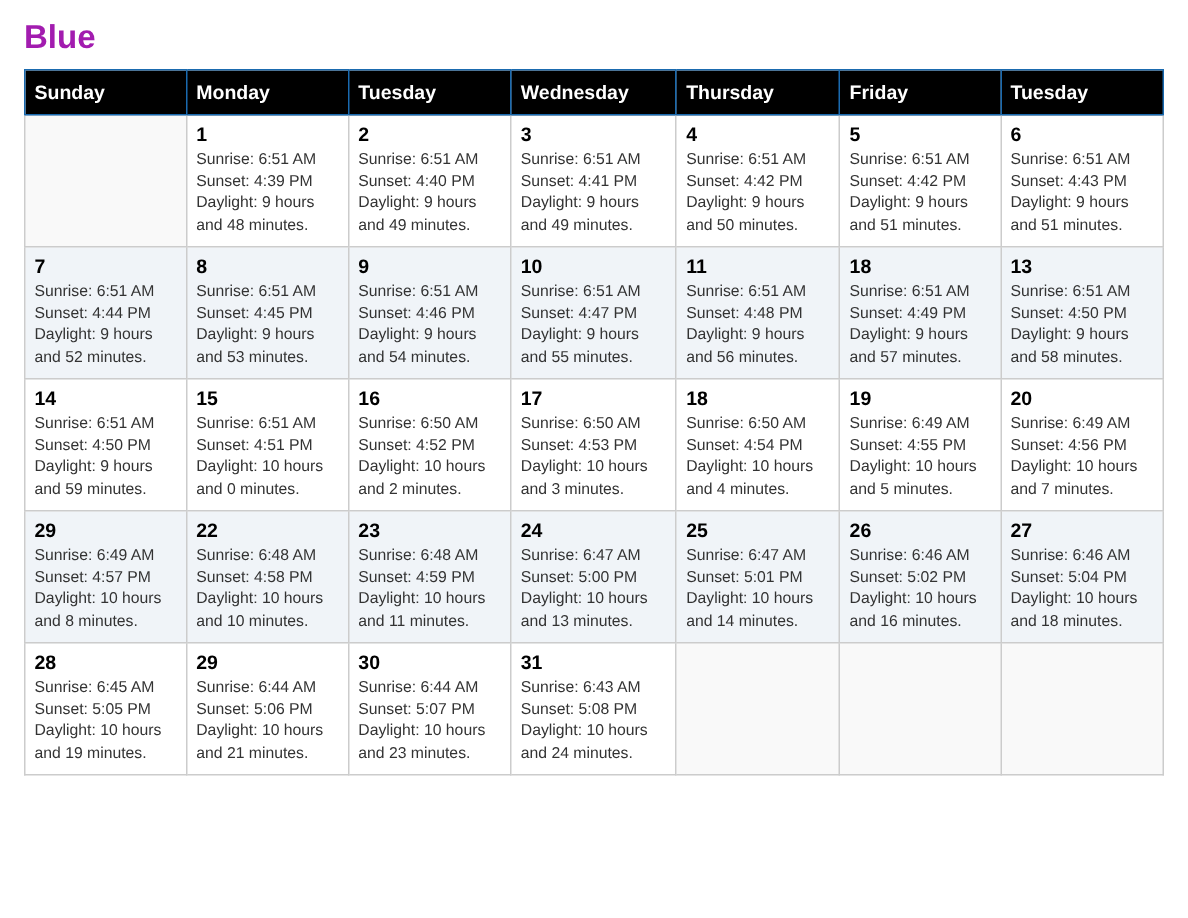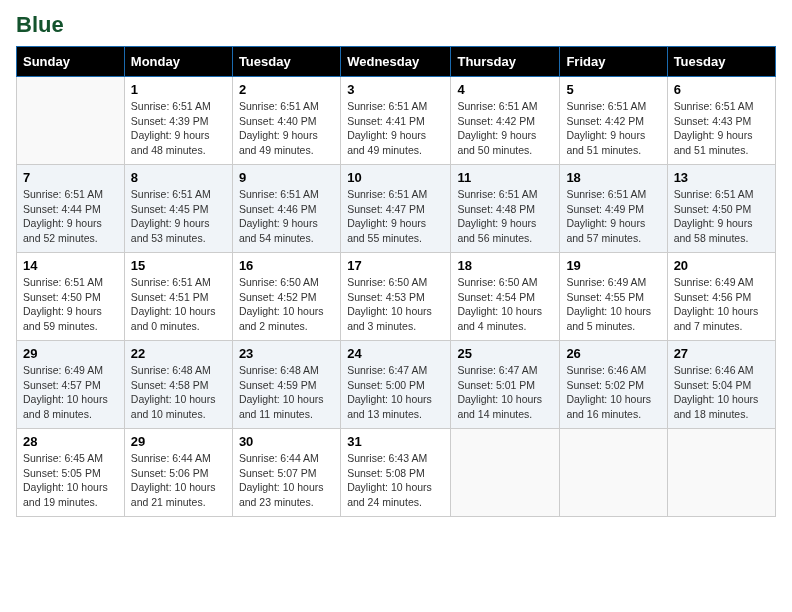--- a/index.html
+++ b/index.html
@@ -85,21 +85,21 @@
     }
     .empty-cell {
       background: #f9f9f9;
     }
   </style>
 </head>
 <body>
 
 <div class="header-section">
   <div class="logo">
-    <span class="logo-text" style="color:#14532d;margin-top:-2px;">Blue</span>
+    <span class="logo-text" style="color:#a21caf;margin-top:-2px;">Blue</span>
   </div>
 </div>
 
 <table>
   <thead>
     <tr>
     <th>Sunday</th>
         <th>Monday</th>
         <th>Tuesday</th>
         <th>Wednesday</th>

